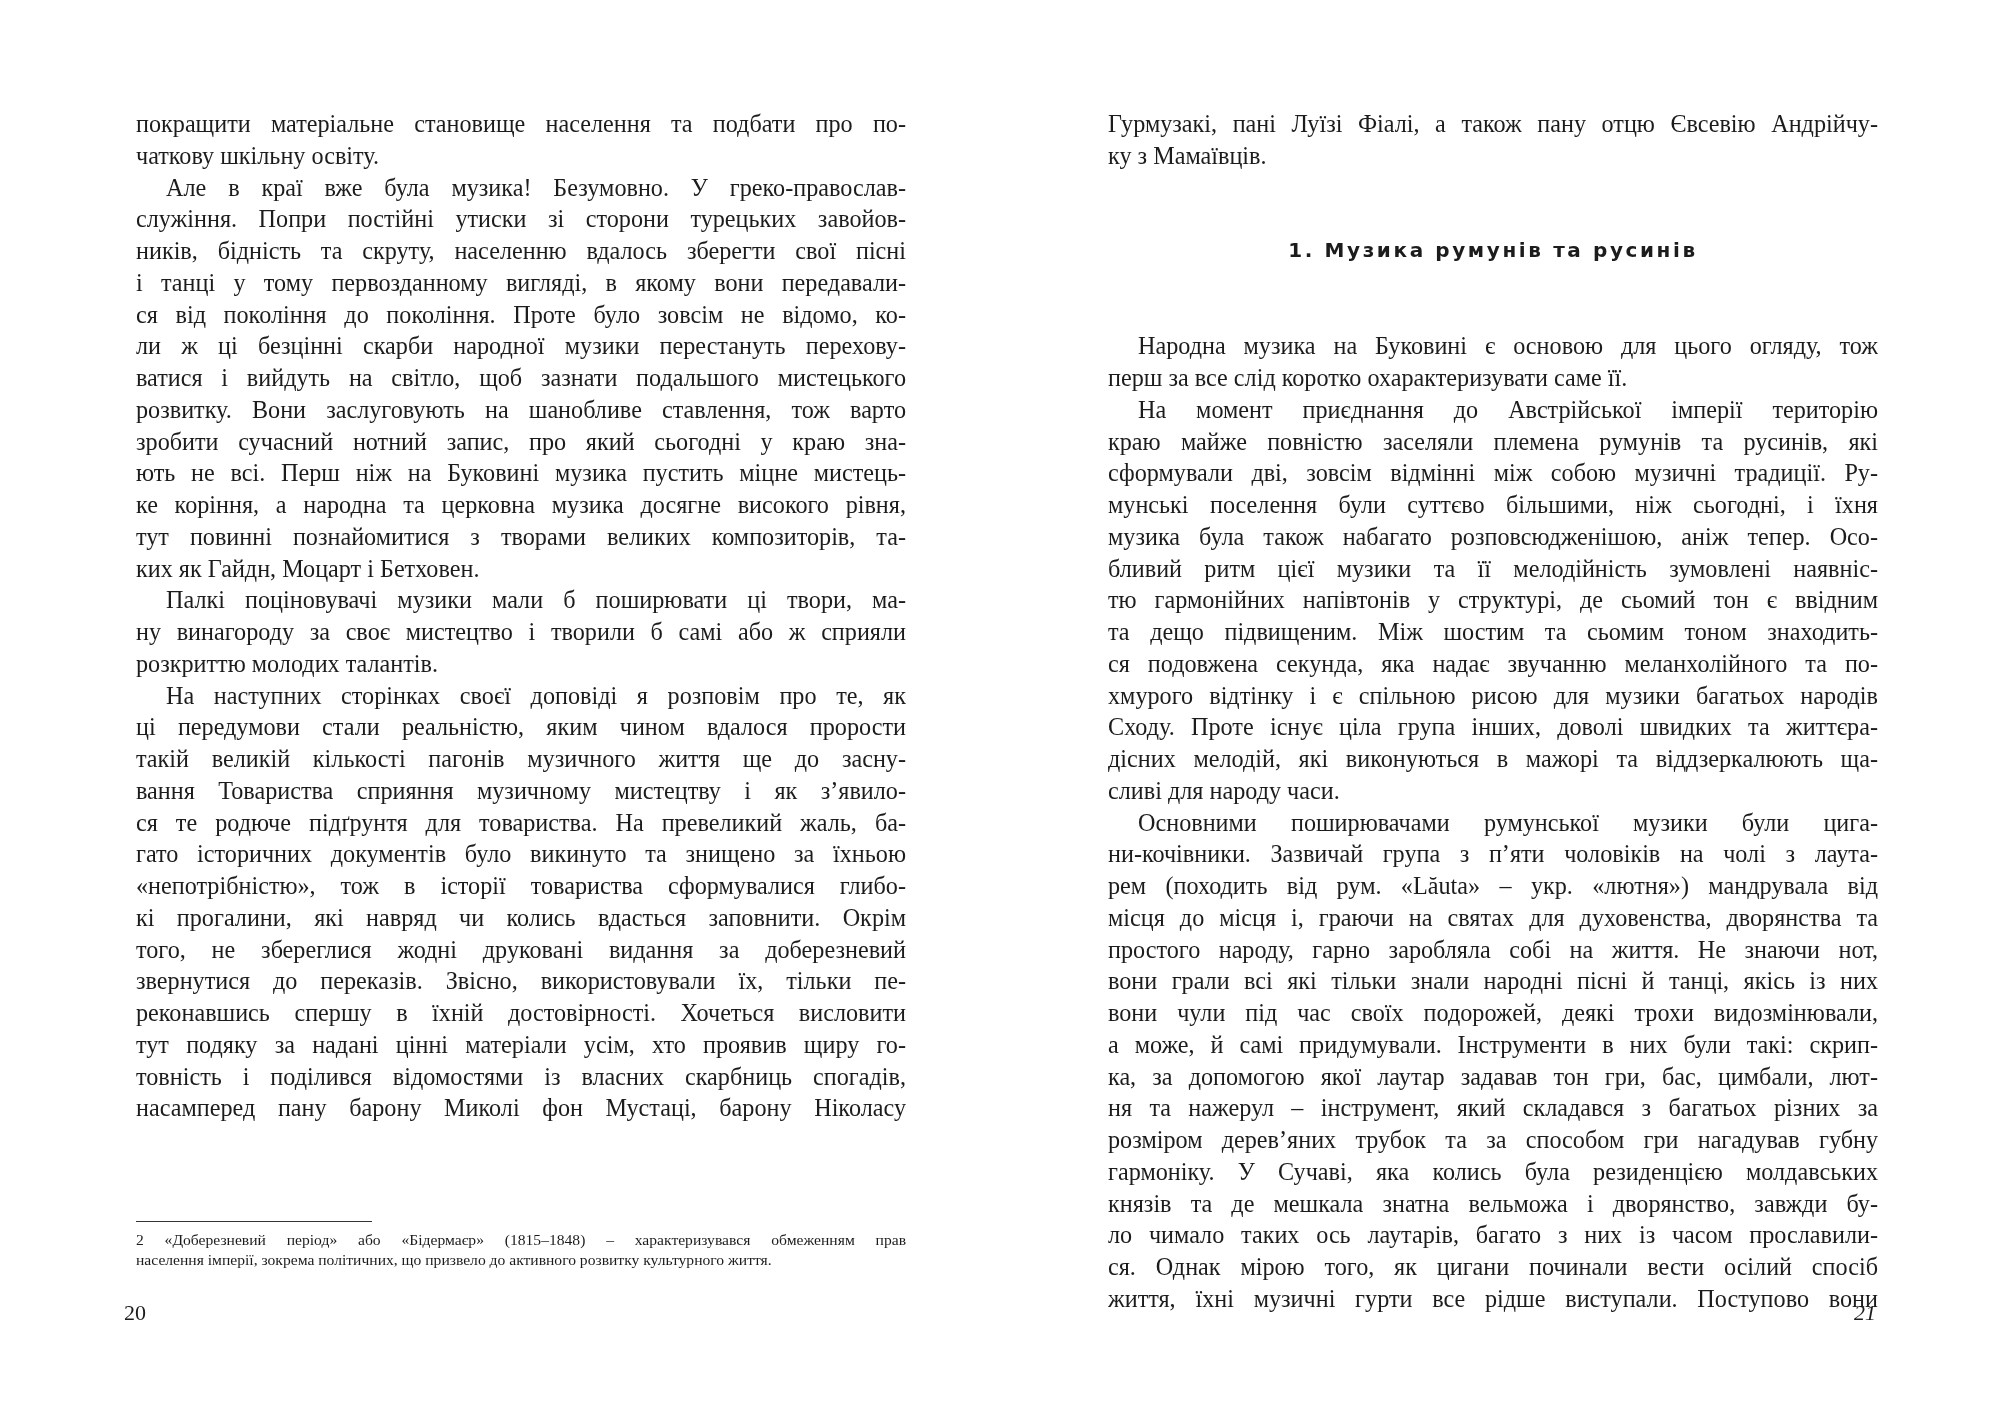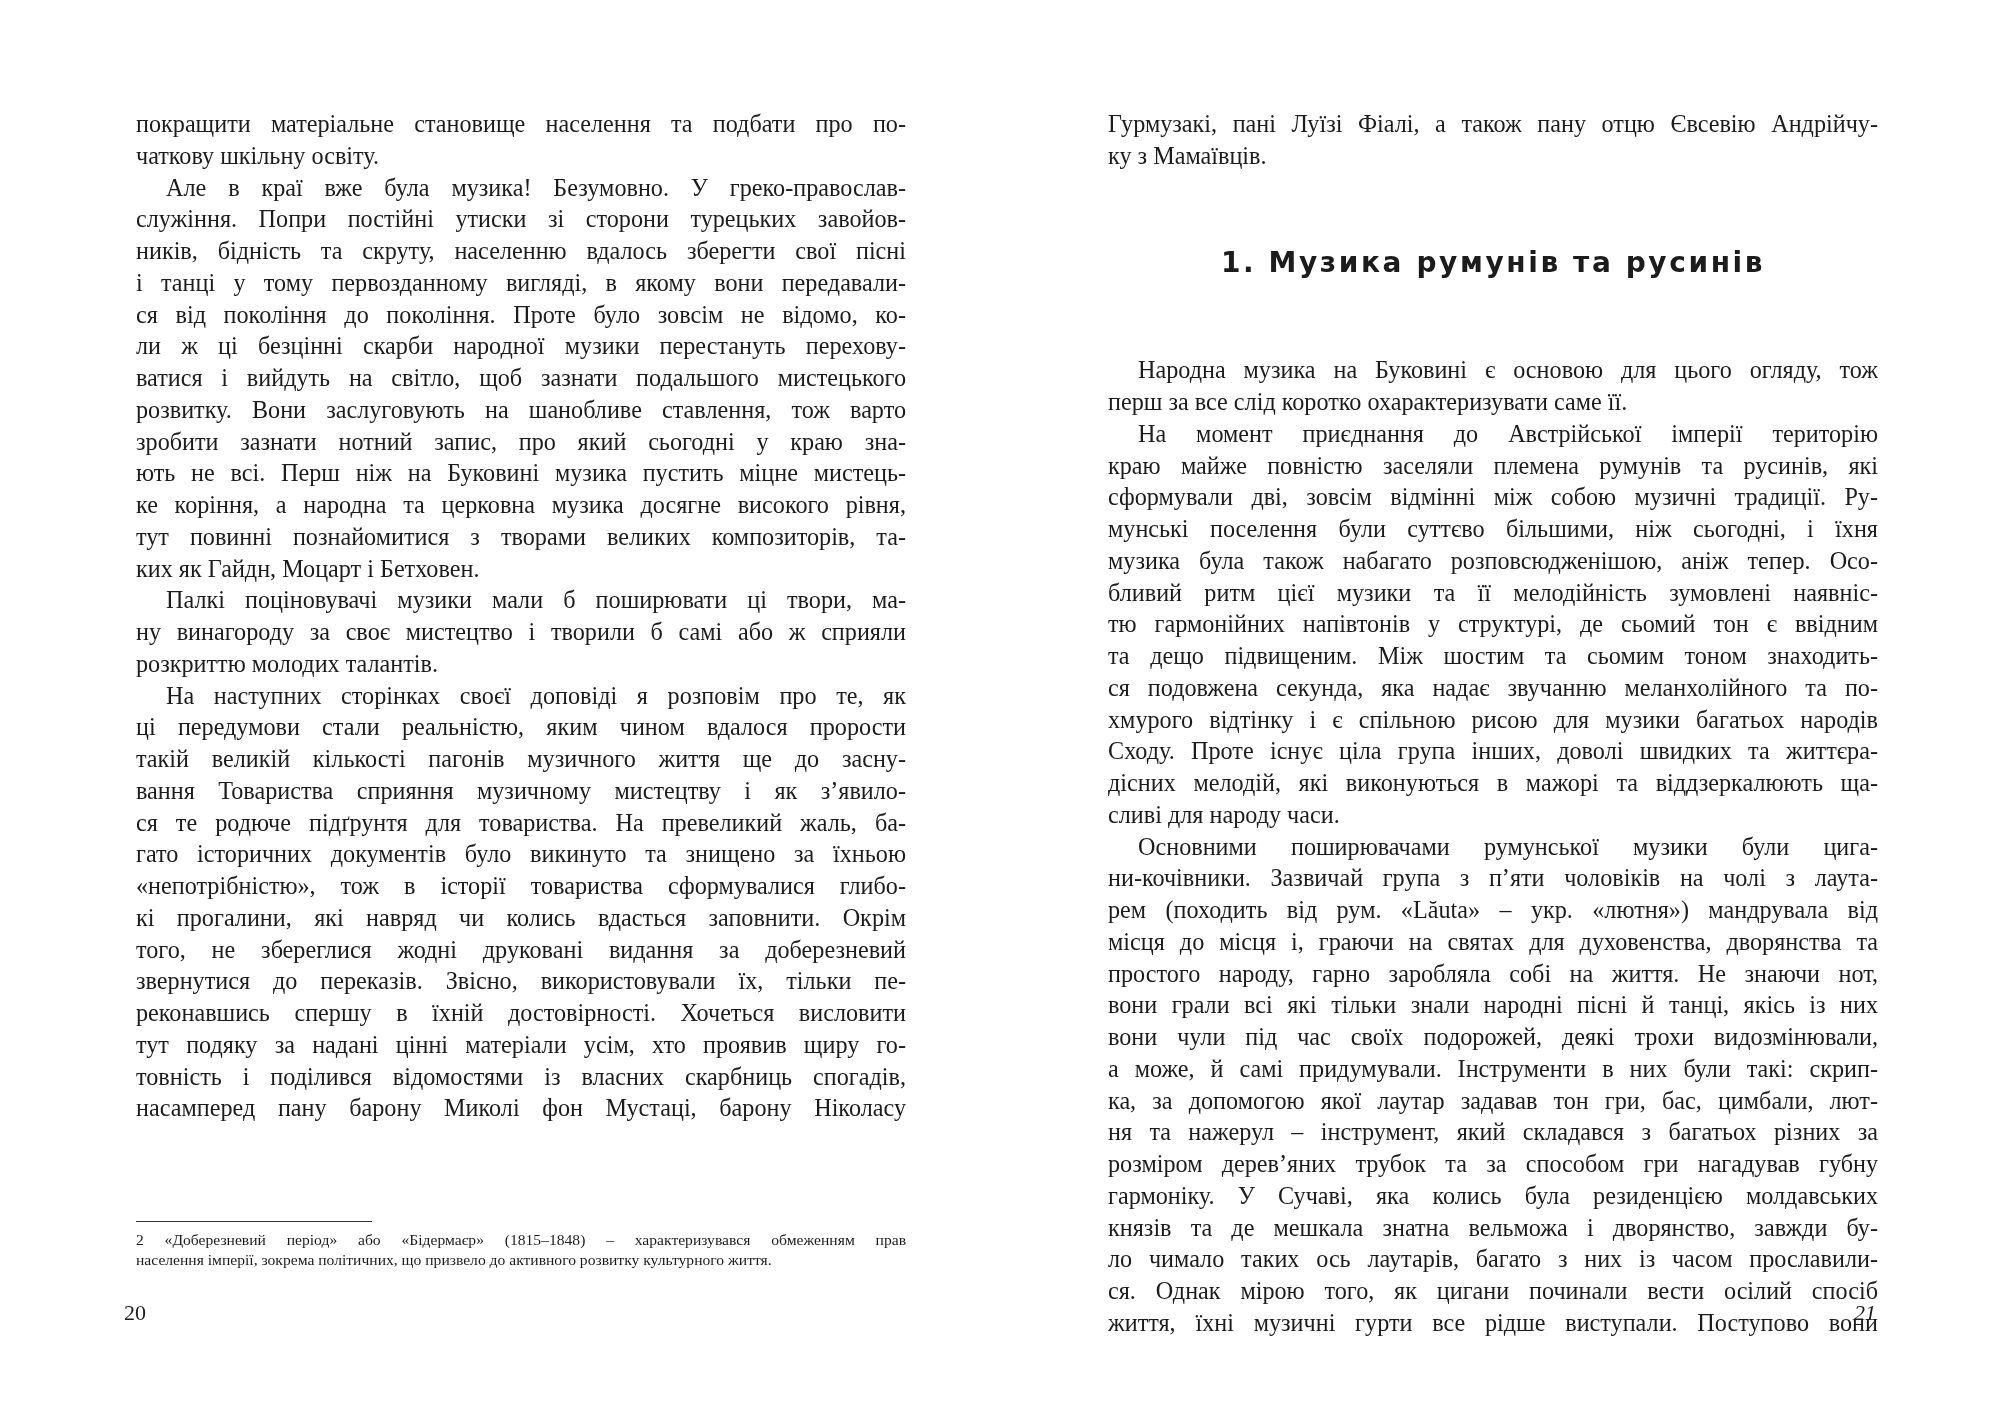--- a/index.html
+++ b/index.html
@@ -39,24 +39,24 @@
     text-align-last: justify;
     white-space: nowrap;
     overflow: visible;
   }
   .line.last { text-align-last: left; }
   .line.indent { padding-left: 30px; }
 
   .chapter-heading {
     font-family: "DejaVu Sans", "Liberation Sans", sans-serif;
     font-weight: bold;
-    font-size: 28px;
+    font-size: 20px;
     letter-spacing: 2.6px;
     text-align: center;
-    margin: 12px;
+    margin: 0;
     padding: 0;
     height: 31.75px;
     line-height: 31.75px;
     text-align-last: center;
   }
   .heading-gap-top { height: 63.5px; }
   .heading-gap-bottom { height: 63.5px; }
 
   .footnote-rule {
     position: absolute;
@@ -95,21 +95,21 @@
       <span class="line"><span>покращити матеріальне становище населення та подбати про по-</span></span>
       <span class="line last"><span>чаткову шкільну освіту.</span></span>
       <span class="line indent"><span>Але в краї вже була музика! Безумовно. У греко-православ-</span></span>
       <span class="line"><span>служіння. Попри постійні утиски зі сторони турецьких завойов-</span></span>
       <span class="line"><span>ників, бідність та скруту, населенню вдалось зберегти свої пісні</span></span>
       <span class="line"><span>і танці у тому первозданному вигляді, в якому вони передавали-</span></span>
       <span class="line"><span>ся від покоління до покоління. Проте було зовсім не відомо, ко-</span></span>
       <span class="line"><span>ли ж ці безцінні скарби народної музики перестануть перехову-</span></span>
       <span class="line"><span>ватися і вийдуть на світло, щоб зазнати подальшого мистецького</span></span>
       <span class="line"><span>розвитку. Вони заслуговують на шанобливе ставлення, тож варто</span></span>
-      <span class="line"><span>зробити зазнати нотний запис, про який сьогодні у краю зна-</span></span>
+      <span class="line"><span>зробити сучасний нотний запис, про який сьогодні у краю зна-</span></span>
       <span class="line"><span>ють не всі. Перш ніж на Буковині музика пустить міцне мистець-</span></span>
       <span class="line"><span>ке коріння, а народна та церковна музика досягне високого рівня,</span></span>
       <span class="line"><span>тут повинні познайомитися з творами великих композиторів, та-</span></span>
       <span class="line last"><span>ких як Гайдн, Моцарт і Бетховен.</span></span>
       <span class="line indent"><span>Палкі поціновувачі музики мали б поширювати ці твори, ма-</span></span>
       <span class="line"><span>ну винагороду за своє мистецтво і творили б самі або ж сприяли</span></span>
       <span class="line last"><span>розкриттю молодих талантів.</span></span>
       <span class="line indent"><span>На наступних сторінках своєї доповіді я розповім про те, як</span></span>
       <span class="line"><span>ці передумови стали реальністю, яким чином вдалося прорости</span></span>
       <span class="line"><span>такій великій кількості пагонів музичного життя ще до засну-</span></span>

